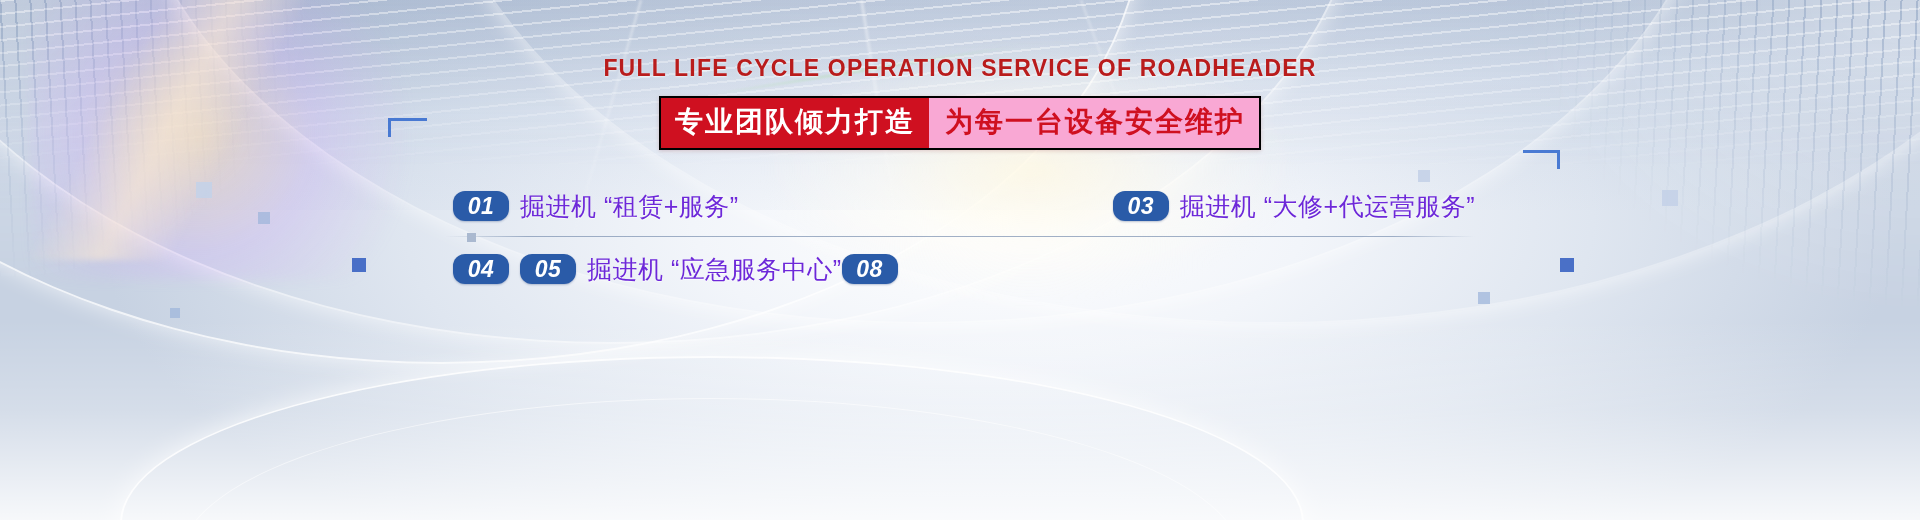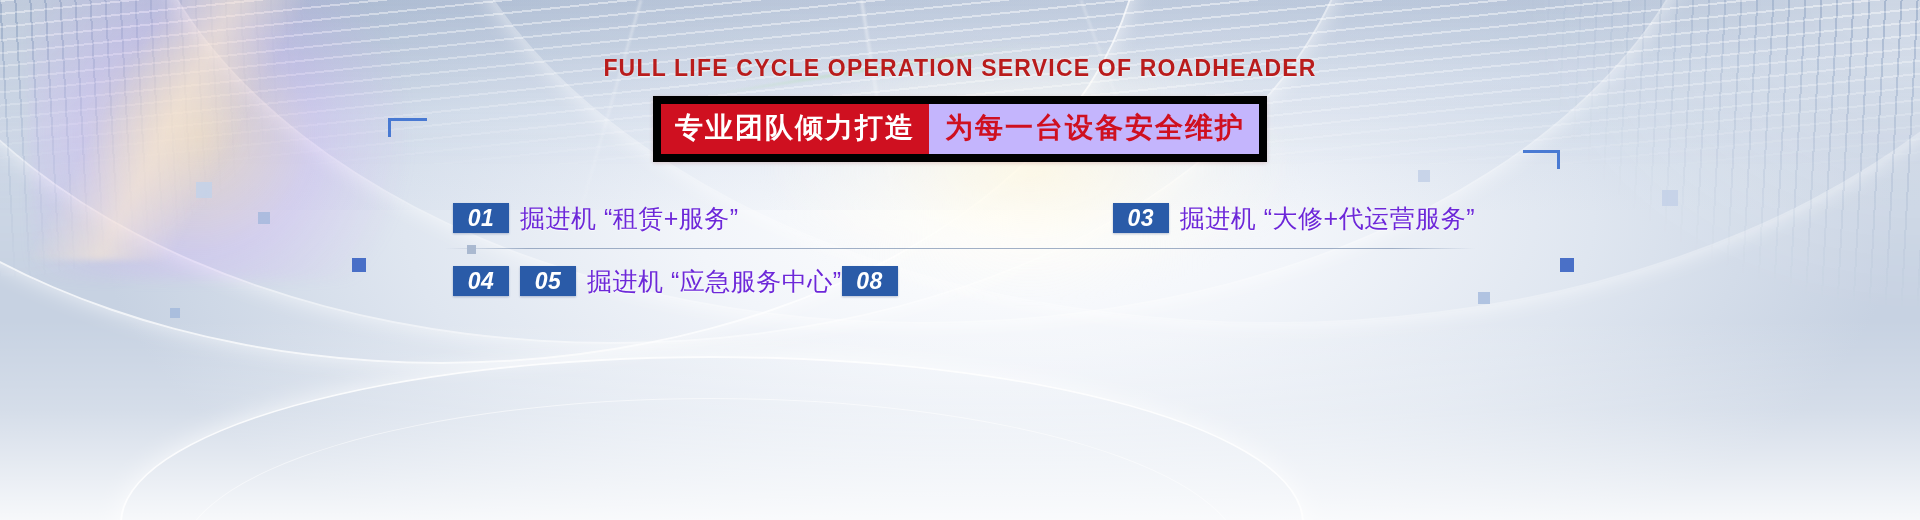--- a/index.html
+++ b/index.html
@@ -192,37 +192,37 @@
     background-clip: text;
     color: transparent;
     -webkit-text-fill-color: transparent;
     filter: drop-shadow(0 2px 3px rgba(255,255,255,0.55));
   }
 
   .redbar {
     margin-top: 14px;
     display: flex;
     align-items: stretch;
-    border: 8px solid #000000;
+    border: 2px solid #000000;
     background: #ffffff;
     box-shadow: 0 1px 4px rgba(120,0,10,0.18);
   }
   .redbar .seg-a {
     background: #cf1020;
     color: #ffffff;
     font-size: 28px;
     font-weight: 900;
     letter-spacing: 2px;
     padding: 5px 14px 7px 14px;
     white-space: nowrap;
     display: flex;
     align-items: center;
   }
   .redbar .seg-b {
-    background: #c4b5fd;
+    background: #f9a8d4;
     color: #cf1020;
     font-size: 28px;
     font-weight: 900;
     letter-spacing: 2px;
     padding: 5px 14px 7px 16px;
     white-space: nowrap;
     display: flex;
     align-items: center;
   }
 
@@ -267,20 +267,21 @@
     height: 30px;
     padding: 0 6px;
     margin-right: 11px;
     background: #2a5ba8;
     color: #ffffff;
     font-size: 23px;
     font-weight: 800;
     font-style: italic;
     letter-spacing: 0.5px;
     box-shadow: 0 1px 2px rgba(20,50,110,0.28);
+    border-radius: 12px;
   }
   .svc-label {
     font-size: 25px;
     font-weight: 400;
     color: #6d28d9;
     letter-spacing: 0.5px;
     text-shadow: 0 1px 1px rgba(255,255,255,0.75);
   }
 </style>
 </head>

